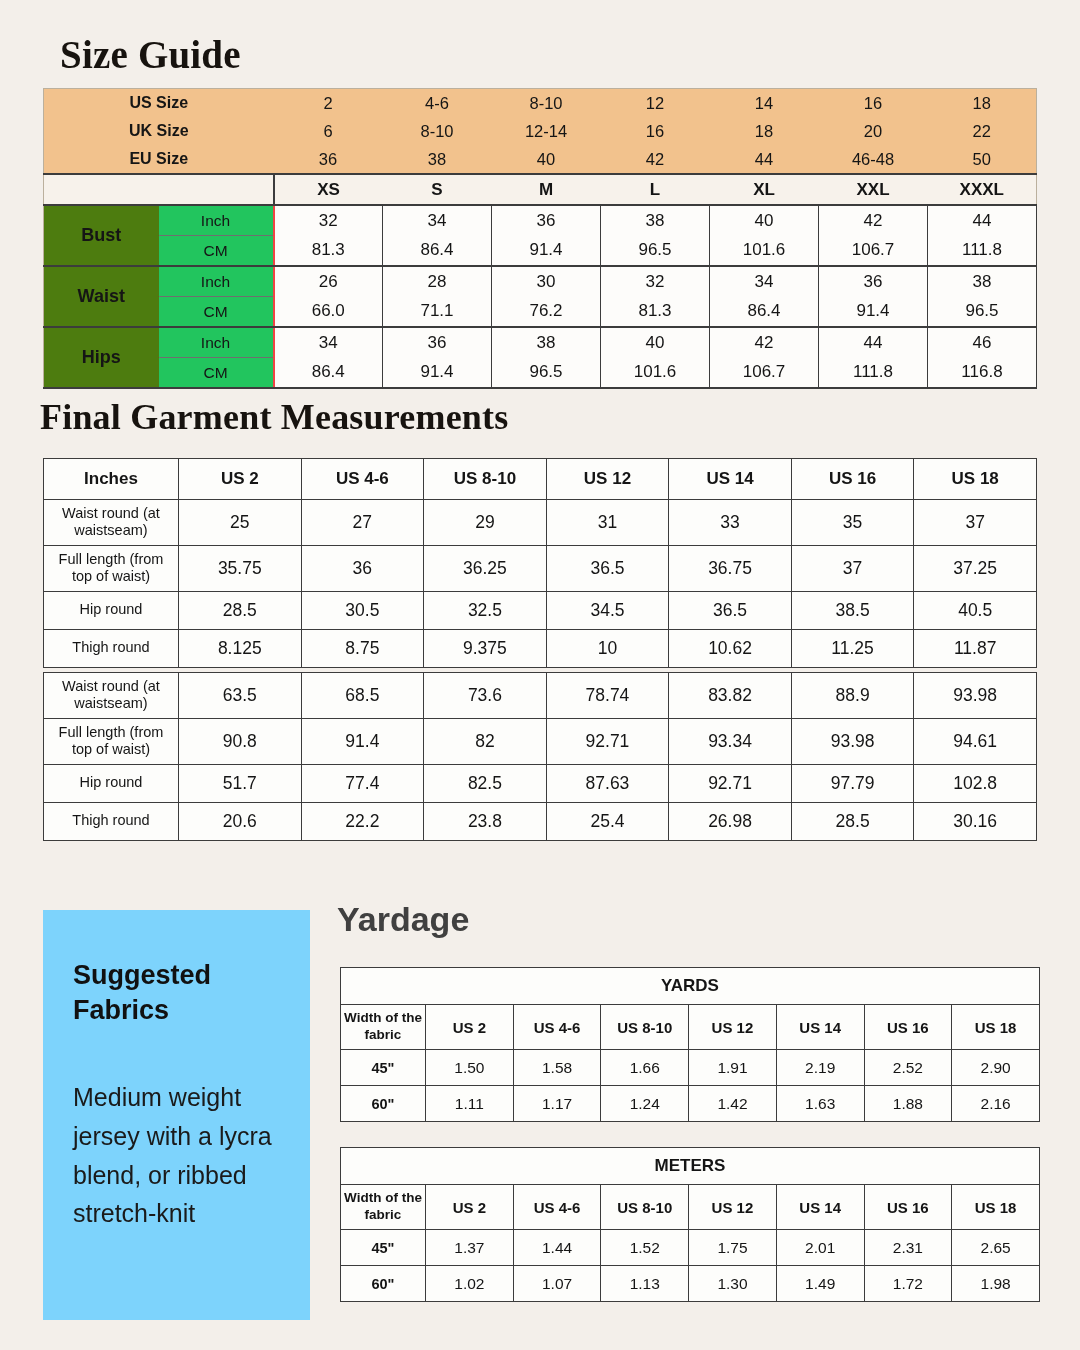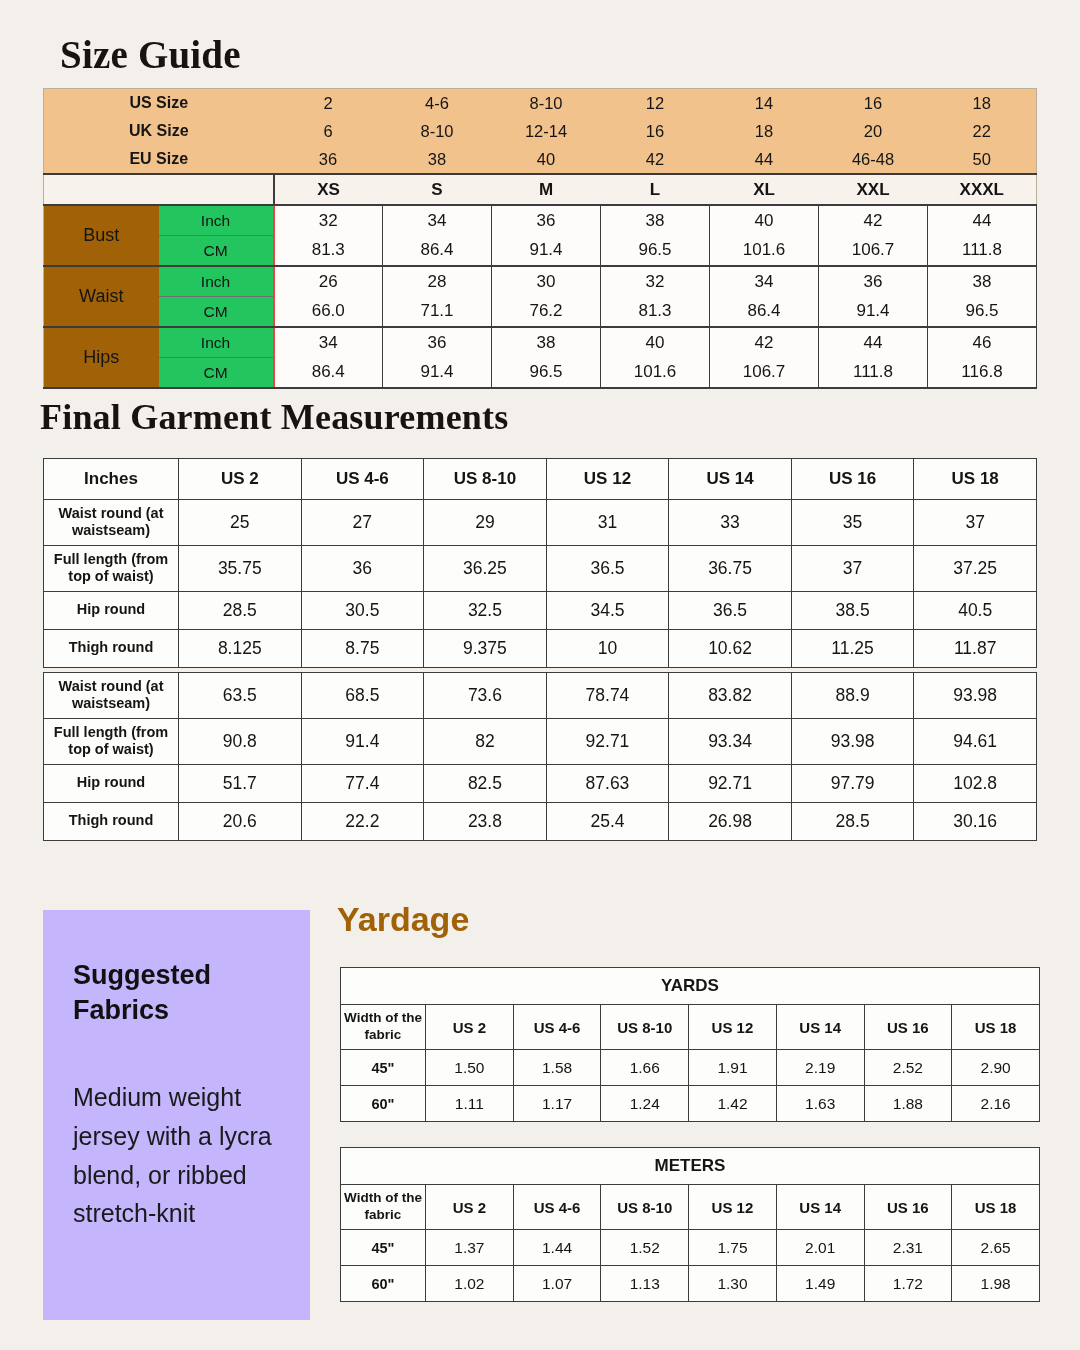--- a/index.html
+++ b/index.html
@@ -33,61 +33,61 @@
   .size-table td { text-align: center; vertical-align: middle; padding: 0; }
   .orange-row td { background: #F2C28D; height: 28px; font-size: 16.5px; }
   .orange-row .lbl { font-weight: 700; font-size: 16px; }
   .sizes-row td {
     height: 29px; background: #F7F2EB;
     border-top: 2px solid #3c3c3c; border-bottom: 2px solid #3c3c3c;
     font-weight: 700; font-size: 17px;
   }
   .sizes-row .lbl { border-right: 2px solid #3c3c3c; }
   .m-row td { height: 29px; }
-  .m-row .glbl { background: #a16207; font-weight: 400; font-size: 18px; }
+  .m-row .glbl { background: #4d7c0f; font-weight: 700; font-size: 18px; }
   .m-row .unit { background: #22c55e; font-size: 15.5px; border-right: 2px solid #ef4444; }
   .m-first .unit { border-bottom: 1px solid #6f6f6f; }
   .m-first .glbl { border-bottom: 2px solid #3c3c3c; }
   .m-row .mval { background: #FDFCFA; border-left: 1.5px solid #3c3c3c; font-size: 17px; }
   .m-last td { border-bottom: 2px solid #3c3c3c; }
   .m-row td:last-child { border-right: 1.5px solid #3c3c3c; }
 
   
   .g-table {
     position: absolute; left: 43px; width: 994px;
     border-collapse: collapse; table-layout: fixed;
   }
   #g-table-0 { top: 458px; border-radius: 23px; }
   #g-table-1 { top: 672px; }
   .g-table td {
     border: 1.5px solid #3c3c3c; background: #FDFDFB;
     text-align: center; vertical-align: middle; padding: 4px 6px;
   }
   .g-table .gh   { font-weight: 700; font-size: 17px; height: 32px; }
-  .g-table .rlbl { font-weight: 700; font-size: 14.5px; line-height: 1.2; padding: 5px 4px; }
+  .g-table .rlbl { font-weight: 400; font-size: 14.5px; line-height: 1.2; padding: 5px 4px; }
   .g-table .gval { font-size: 17.5px; height: 29px; }
 
   
   .fabrics {
     position: absolute; left: 43px; top: 910px; width: 267px; height: 410px;
-    background: #c4b5fd;
+    background: #7dd3fc;
   }
   .fabrics-title {
     margin: 48px 0 0 30px; width: 190px;
     font-size: 27px; font-weight: 700; line-height: 1.3; color: #111;
   }
   .fabrics-body {
     margin: 50px 0 0 30px; width: 205px;
     font-size: 25px; font-weight: 400; line-height: 1.55; color: #1a1a1a;
   }
 
   
   #title-yardage {
     position: absolute; left: 337px; top: 900px;
-    font-size: 34px; font-weight: 700; margin: 0; color: #a16207;
+    font-size: 34px; font-weight: 700; margin: 0; color: #404040;
   }
   .y-table {
     position: absolute; left: 340px; width: 700px;
     border-collapse: collapse; table-layout: fixed; border-radius: 21px;
   }
   #y-table-0 { top: 967px; }
   #y-table-1 { top: 1147px; }
   .y-table td {
     border: 1.5px solid #3c3c3c; background: #FDFDFB;
     text-align: center; vertical-align: middle; padding: 0 2px;

